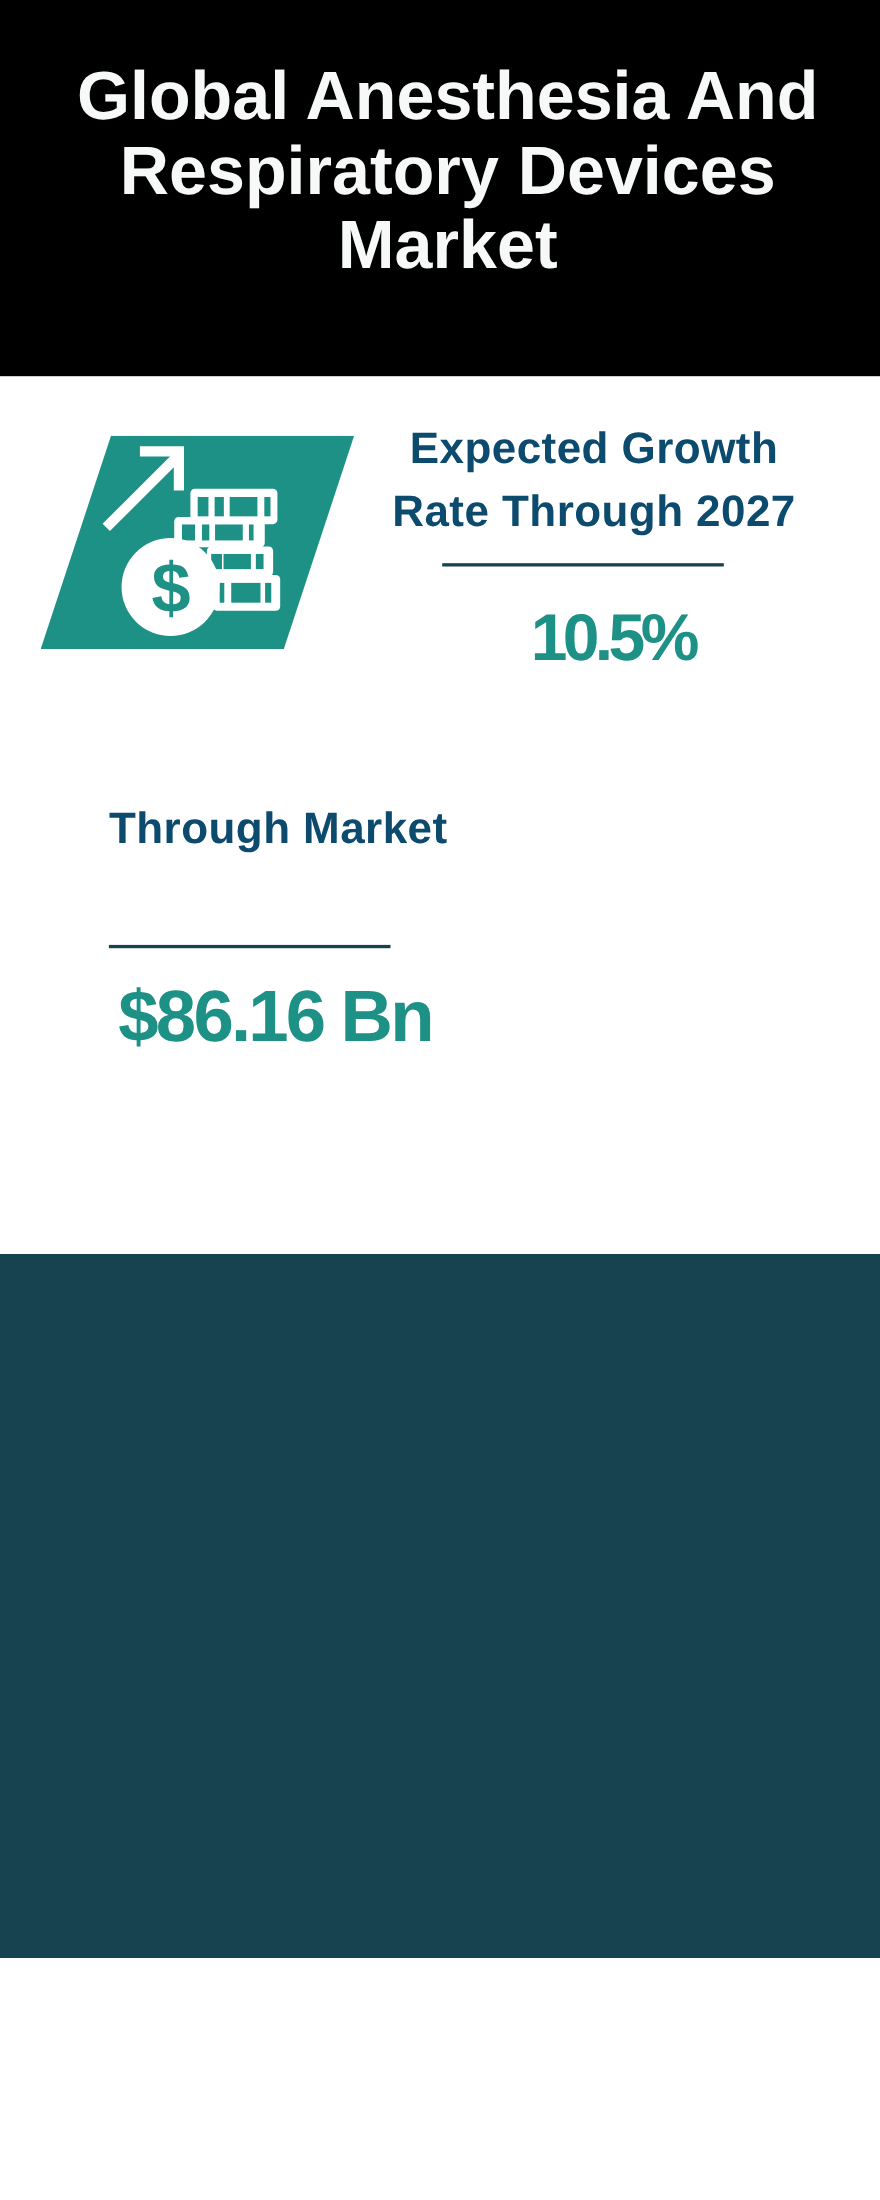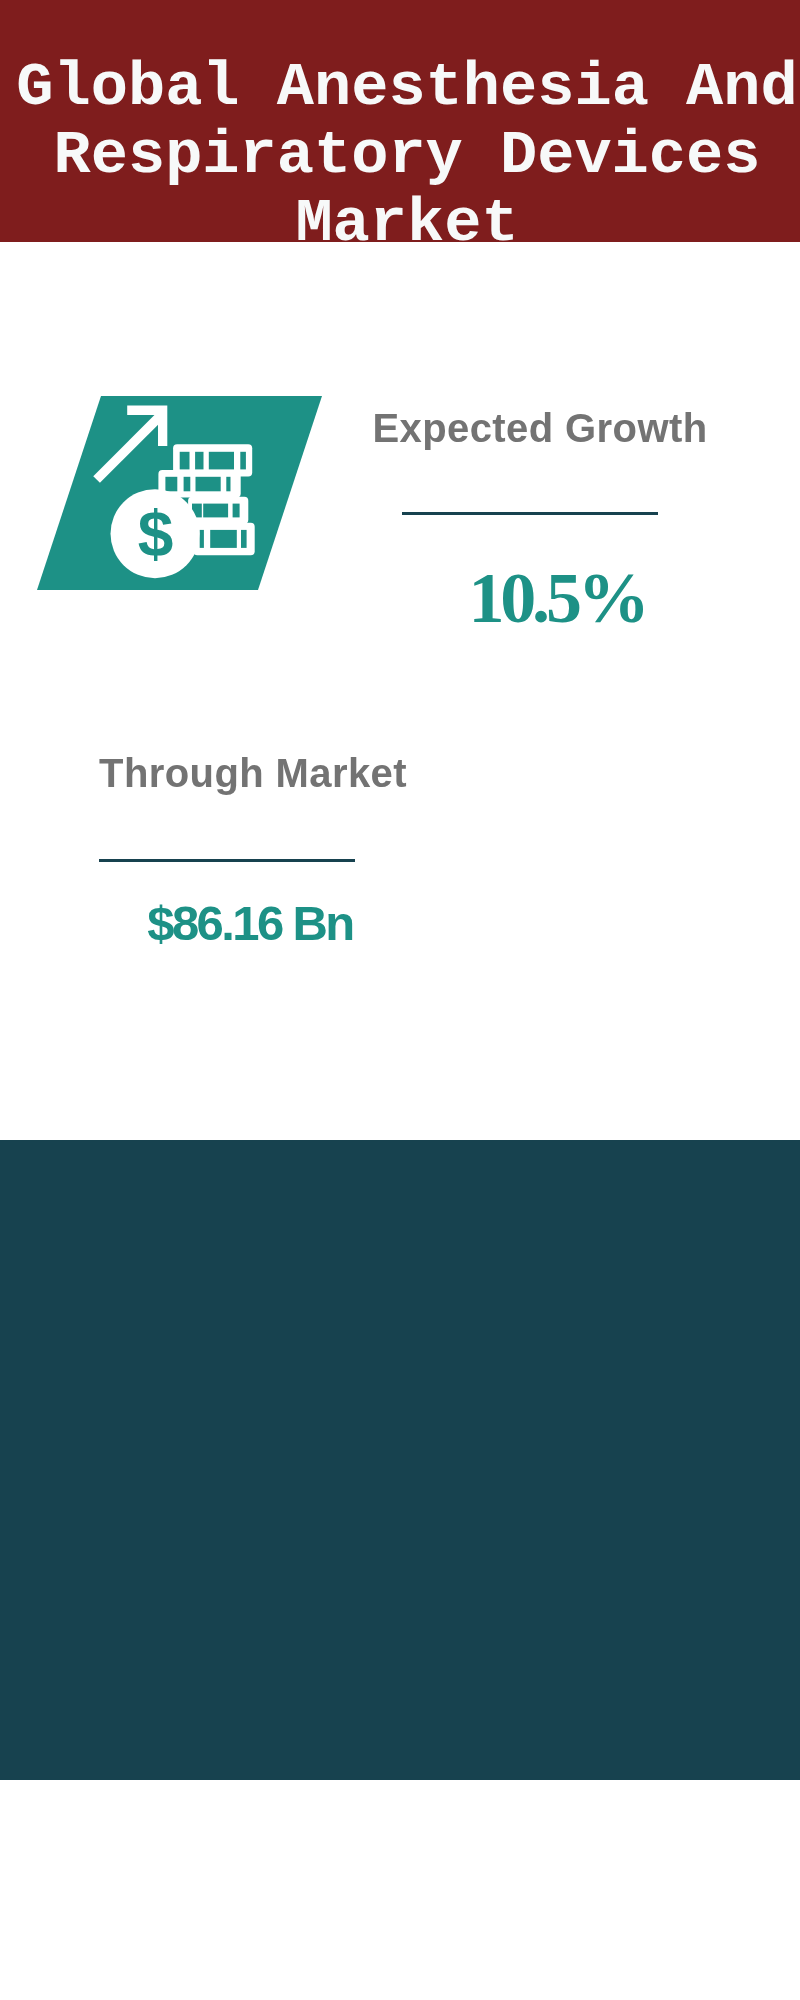--- a/index.html
+++ b/index.html
@@ -1,43 +1,43 @@
 <!DOCTYPE html>
 <html><head>
 <meta charset="utf-8">
 <title>Global Anesthesia And Respiratory Devices Market</title>
 <style>
   html,body{margin:0;padding:0;background:#fff;}
   body{width:800px;height:2000px;font-family:"Liberation Sans",sans-serif;}
   .page{position:relative;width:800px;height:2000px;overflow:hidden;background:#fff;}
 
   
-  .hdr{position:absolute;left:0;top:0;width:800px;height:242px;background:#7f1d1d;font-family:Liberation Mono, monospace;}
+  .hdr{position:absolute;left:0;top:0;width:800px;height:342px;background:#000000;}
   .hdr-title{position:absolute;left:7px;top:54px;width:800px;text-align:center;color:#f7f9f9;
     font-weight:bold;font-size:62px;line-height:68px;}
 
   
-  .stat-head{position:absolute;font-weight:bold;font-size:40px;line-height:57px;color:#737373;text-align:center;letter-spacing:0.4px;margin-top:20px;}
+  .stat-head{position:absolute;font-weight:bold;font-size:40px;line-height:57px;color:#0c4a6e;text-align:center;letter-spacing:0.4px;}
   .rule{position:absolute;height:3px;background:#17424f;}
   .stat-val{position:absolute;font-weight:bold;color:#1d9186;text-align:center;white-space:nowrap;}
 
   .para{position:absolute;background:#1d9186;}
   .para1{left:37px;top:396px;width:285px;height:194px;
      clip-path:polygon(64px 0, 285px 0, 221px 194px, 0 194px);}
   .ico{position:absolute;}
   .ico1{left:90px;top:400px;width:180px;height:185px;}
 
   
   .s1h{left:340px;top:380px;width:400px;}
   .r1{left:402px;top:512px;width:256px;}
-  .v1{left:397px;top:552px;width:320px;font-size:72px;line-height:92px;letter-spacing:-4.2px;font-family:Liberation Serif, serif;}
+  .v1{left:397px;top:534px;width:320px;font-size:60px;line-height:92px;letter-spacing:-4.2px;}
   
   .s2h{left:53px;top:725px;width:400px;}
   .r2{left:99px;top:859px;width:256px;}
-  .v2{left:90px;top:886px;width:320px;font-size:49px;line-height:75px;letter-spacing:-2.6px;text-align:center;}
+  .v2{left:90px;top:886px;width:320px;font-size:66px;line-height:75px;letter-spacing:-2.6px;text-align:center;}
 
   
   .dark{position:absolute;left:0;top:1140px;width:800px;height:640px;background:#17424f;}
 </style>
 </head>
 <body>
 
 <div class="page">
 
   <div class="hdr">
@@ -82,20 +82,21 @@
         <rect x="199.7" y="529.9" width="4.2" height="18.0"></rect>
         <rect x="210.2" y="529.9" width="26.6" height="18.0"></rect>
         <rect x="241.0" y="529.9" width="5.6" height="18.0"></rect>
       </g>
     </g>
     <circle cx="155" cy="533.7" r="44.5" fill="#ffffff"></circle>
     <text x="155.6" y="556.2" fill="#1d9186" font-family="Liberation Sans, sans-serif" font-size="64" font-weight="bold" text-anchor="middle">$</text>
   </svg>
   <div class="stat-head s1h">
     <div>Expected Growth</div>
+    <div>Rate Through 2027</div>
   </div>
   <div class="rule r1"></div>
   <div class="stat-val v1">10.5%</div>
 
   <div class="stat-head s2h">
     <div>Through Market</div>
   </div>
   <div class="rule r2"></div>
   <div class="stat-val v2">$86.16 Bn</div>
 

